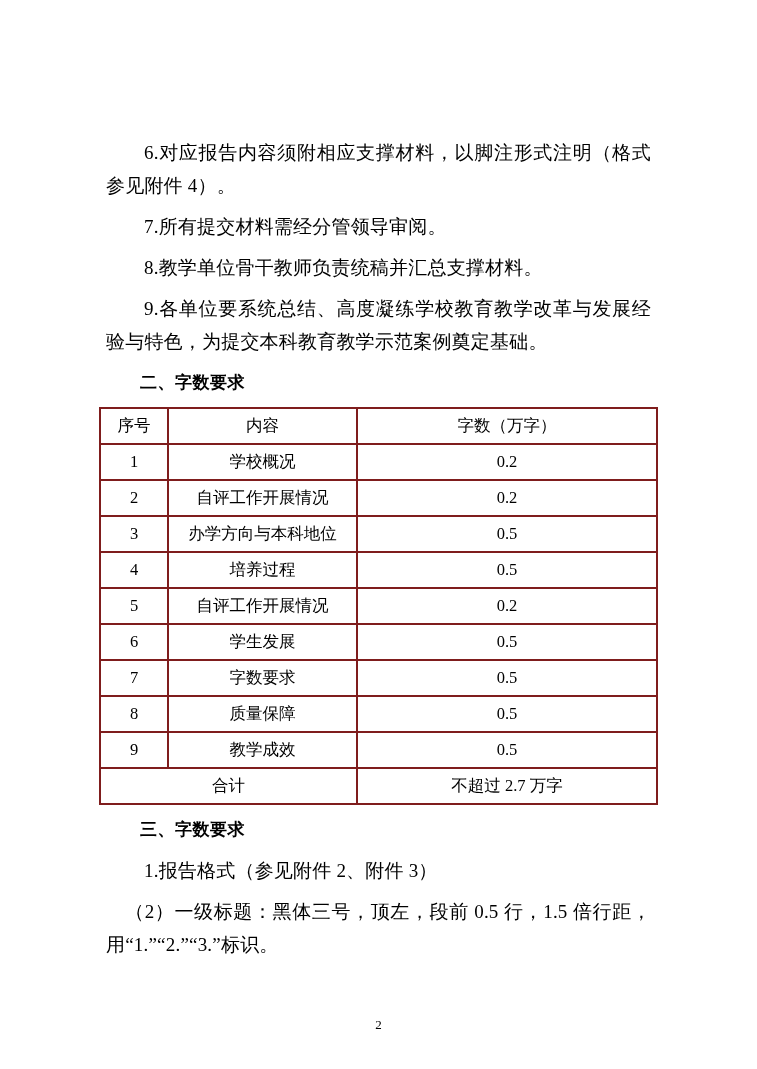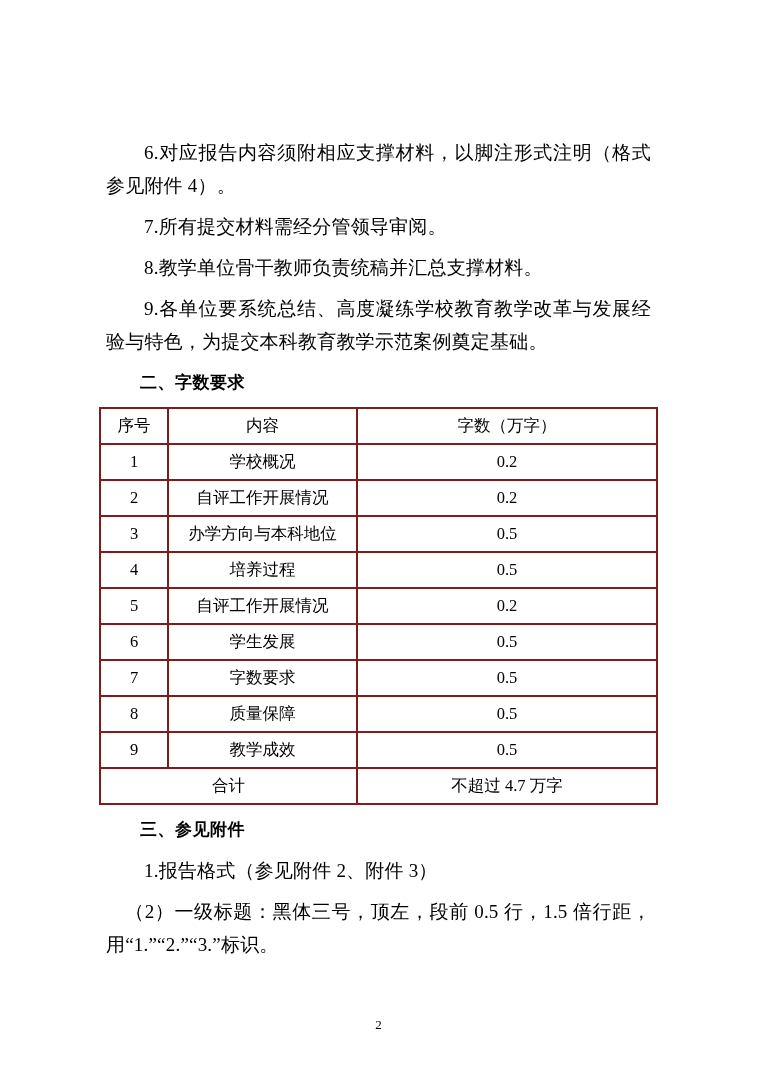--- a/index.html
+++ b/index.html
@@ -146,25 +146,25 @@
           <td>质量保障</td>
           <td>0.5</td>
         </tr>
         <tr>
           <td>9</td>
           <td>教学成效</td>
           <td>0.5</td>
         </tr>
         <tr>
           <td colspan="2">合计</td>
-          <td>不超过 4.7 万字</td>
+          <td>不超过 2.7 万字</td>
         </tr>
       </tbody>
     </table>
   </div>
 
-  <h2 class="heading">三、参见附件</h2>
+  <h2 class="heading">三、字数要求</h2>
 
   <p class="para indent2">1.报告格式（参见附件 2、附件 3）</p>
   <p class="para indent1">（2）一级标题：黑体三号，顶左，段前 0.5 行，1.5 倍行距，用“1.”“2.”“3.”标识。</p>
 
   <div class="page-number">2</div>
 </div>
 
 </body></html>

